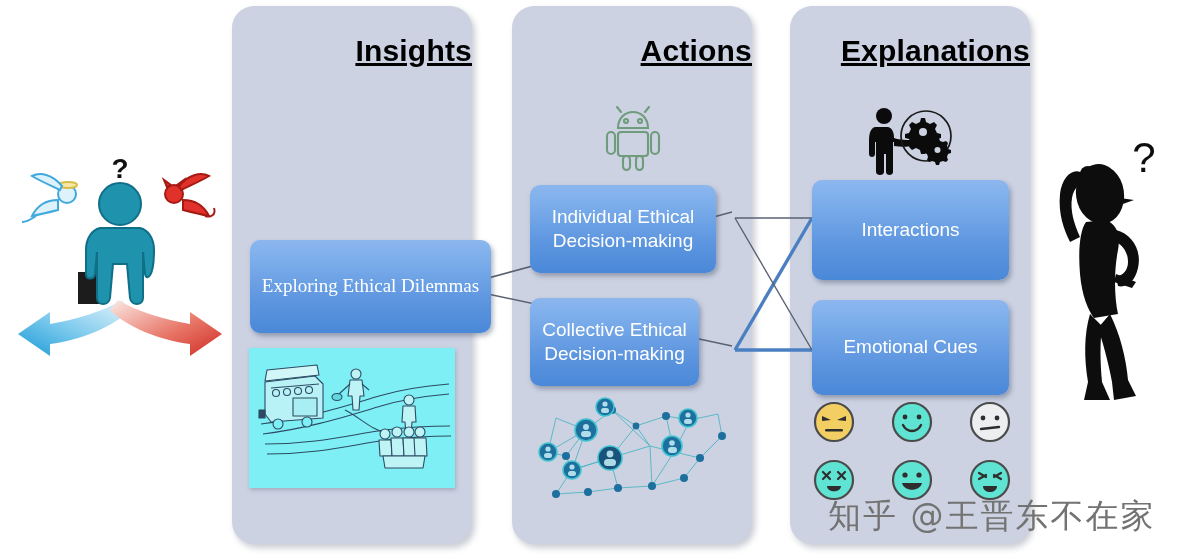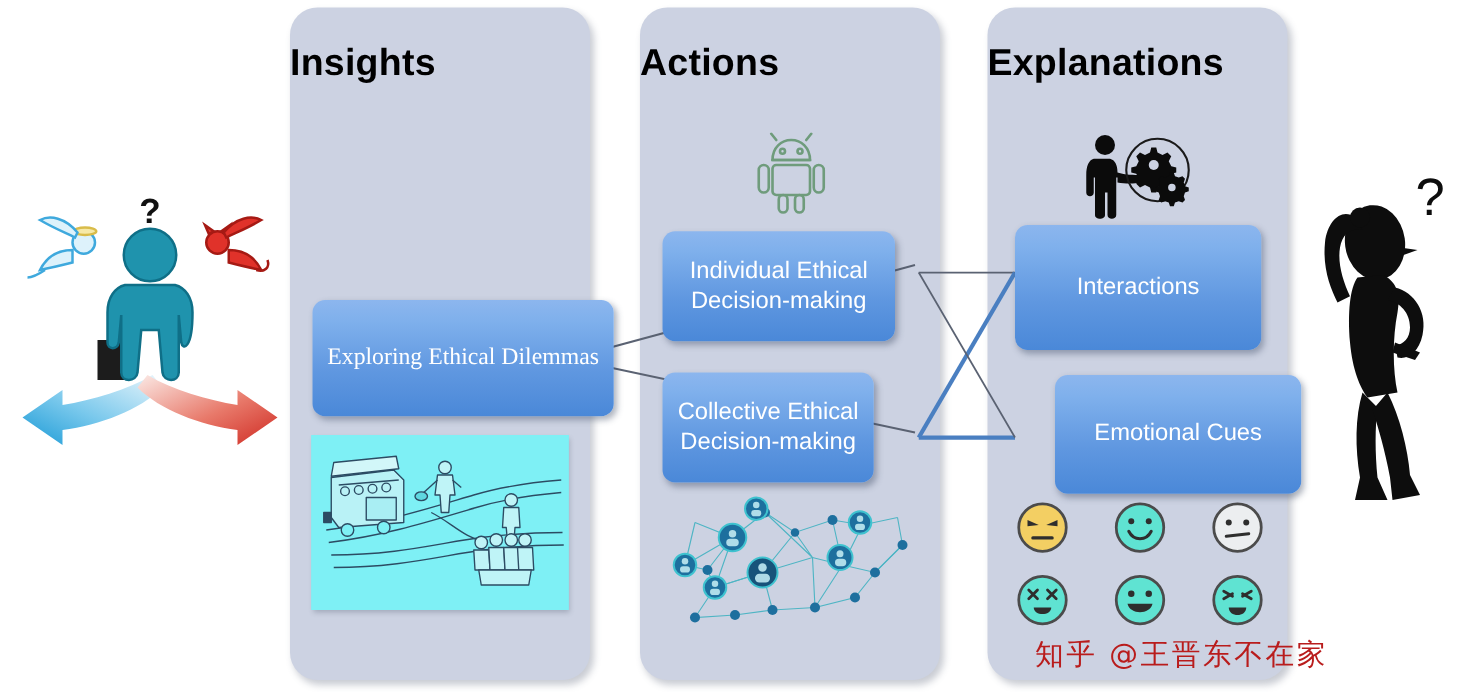--- a/index.html
+++ b/index.html
@@ -19,43 +19,44 @@
     background: #ccd2e2;
     border-radius: 22px;
     box-shadow: 3px 4px 6px rgba(90,100,120,.33);
   }
   #col-insights    { left: 232px; width: 240px; }
   #col-actions     { left: 512px; width: 240px; }
   #col-interactions{ left: 790px; width: 240px; }
 
   .col-title {
     position: absolute; top: 28px; left: 0; width: 100%;
-    text-align: left;
+    text-align: right;
     font-size: 30px; font-weight: bold; color: #000;
     letter-spacing: .2px;
+    text-decoration: underline;
   }
 
   
   .bluebox {
     position: absolute;
     border-radius: 10px;
     background: linear-gradient(to bottom, #8cb6ee 0%, #7fb0ec 18%, #5f97e0 62%, #4a88d8 100%);
     box-shadow: 2px 3px 5px rgba(60,75,100,.42);
     color: #ffffff;
     display: flex; align-items: center; justify-content: center;
     text-align: center;
     font-size: 19px; line-height: 1.28;
     padding: 4px 8px;
     z-index: 4;
   }
   #box-exploring   { left: 250px; top: 240px; width: 241px; height: 93px; font-family: Liberation Serif, serif; }
   #box-individual  { left: 530px; top: 185px; width: 186px; height: 88px; }
   #box-collective  { left: 530px; top: 298px; width: 169px; height: 88px; justify-content: center; }
   #box-explanations{ left: 812px; top: 180px; width: 197px; height: 100px; }
-  #box-emotional   { left: 844px; top: 300px; width: 197px; height: 95px; }
+  #box-emotional   { left: 812px; top: 300px; width: 197px; height: 95px; }
 
   
   #connectors {
     position: absolute; left: 0; top: 0;
     width: 1180px; height: 554px;
     z-index: 3; pointer-events: none;
   }
 
   
   #ethical-fig { position: absolute; left: 14px; top: 152px; width: 212px; height: 226px; }
@@ -83,22 +84,22 @@
   
   #android-icon { position: absolute; left: 604px; top: 106px; width: 58px; height: 66px; }
   #human-gears-icon { position: absolute; left: 866px; top: 102px; width: 90px; height: 74px; }
 
   
   .emoji-row { display: flex; justify-content: space-between; width: 100%; }
   .emoji { width: 44px; height: 44px; }
 
   
   #watermark {
-    position: absolute; left: 828px; top: 508px;
-    font-size: 23px; color: #b91c1c;
+    position: absolute; left: 828px; top: 494px;
+    font-size: 33px; color: #737373;
     font-family: "DejaVu Sans", sans-serif;
     letter-spacing: 2px;
     z-index: 9;
     white-space: nowrap;
   }
 </style>
 </head>
 <body>
 
 <div id="stage">

